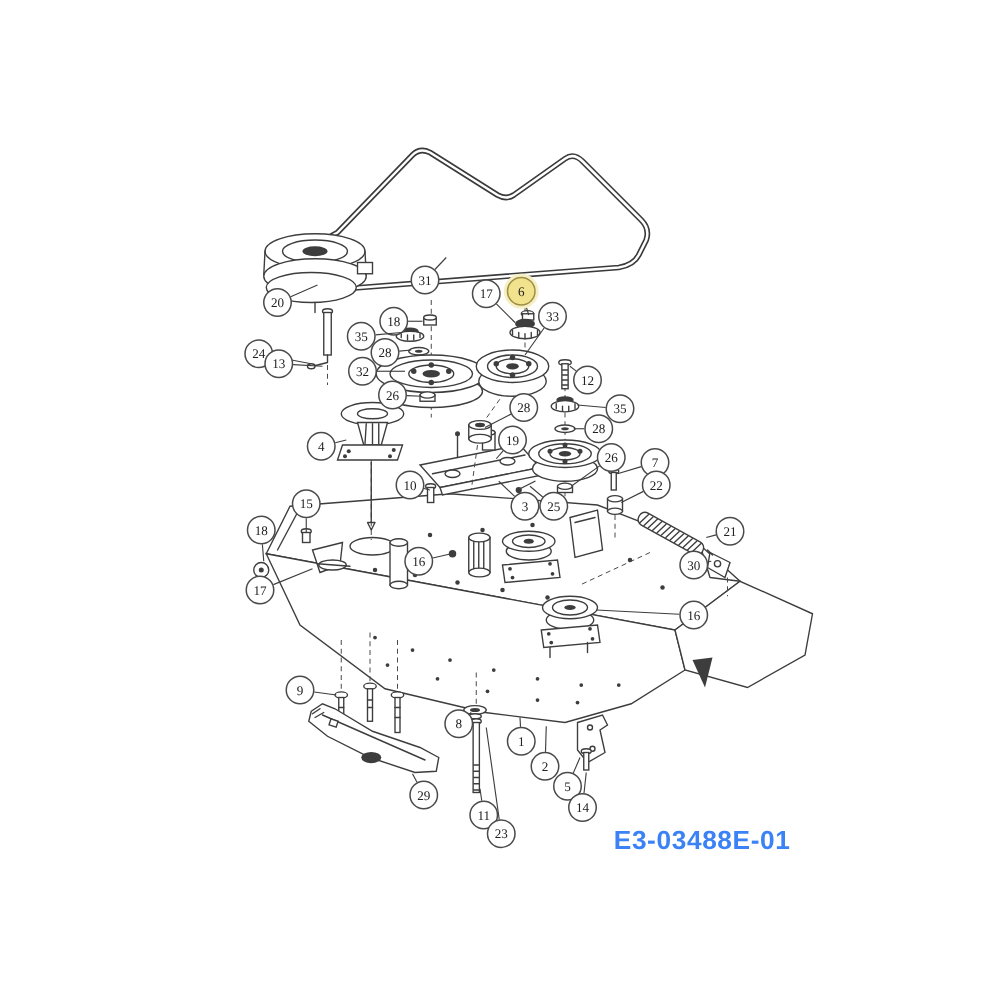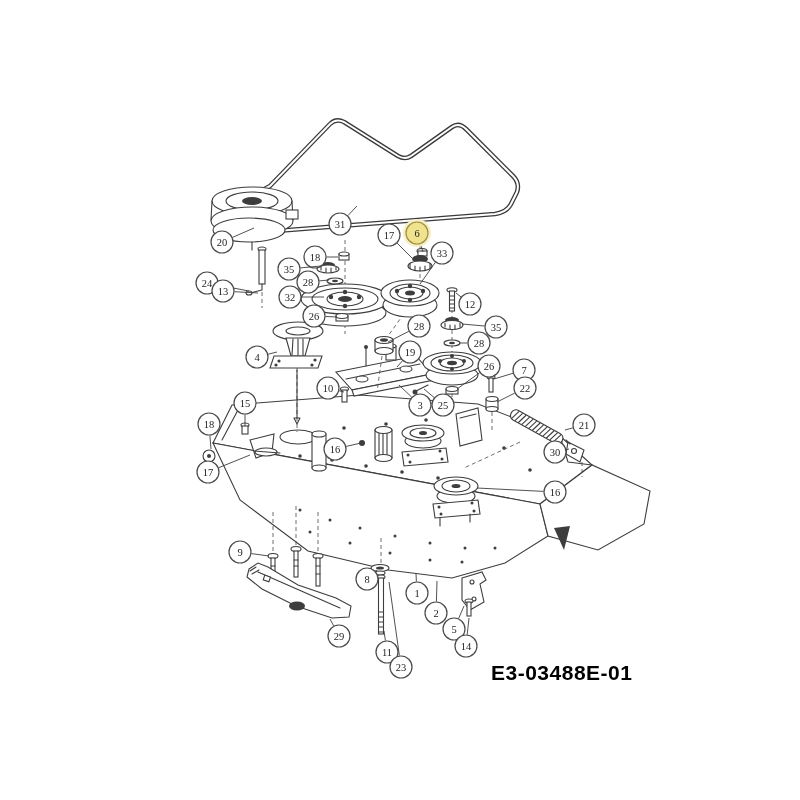--- a/index.html
+++ b/index.html
@@ -1,20 +1,20 @@
 <!DOCTYPE html>
 <html><head>
 <meta charset="utf-8">
 <style>
   html,body{margin:0;padding:0;background:#fff;}
   .stage{position:relative;width:800px;height:800px;background:#fff;overflow:hidden;
          font-family:"Liberation Sans",sans-serif;}
   .stage svg{position:absolute;left:0;top:0;}
   .part-number{position:absolute;left:491px;top:661px;font-size:21px;font-weight:bold;
-               color:#000000;letter-spacing:0.5px;font-family:"Liberation Sans",sans-serif;}
+               color:#3b82f6;letter-spacing:0.5px;font-family:"Liberation Sans",sans-serif;}
   .ln{stroke:#3d3d3d;fill:none;stroke-width:1.1;stroke-linejoin:round;stroke-linecap:round;}
   .fw{fill:#ffffff;stroke:#3d3d3d;stroke-width:1.1;}
   .fd{fill:#3d3d3d;stroke:none;}
   .dash{stroke:#4a4a4a;fill:none;stroke-width:0.8;stroke-dasharray:4 3;}
   .beltO{stroke:#3a3a3a;fill:none;stroke-width:4.6;stroke-linejoin:round;}
   .beltI{stroke:#ffffff;fill:none;stroke-width:2;stroke-linejoin:round;}
   .callout-line{stroke-width:0.9;fill:none;}
   .callout-circle{stroke-width:1.2;}
   .callout-text{font-family:"Liberation Serif",serif;font-size:10.5px;fill:#222;
                 text-anchor:middle;}

